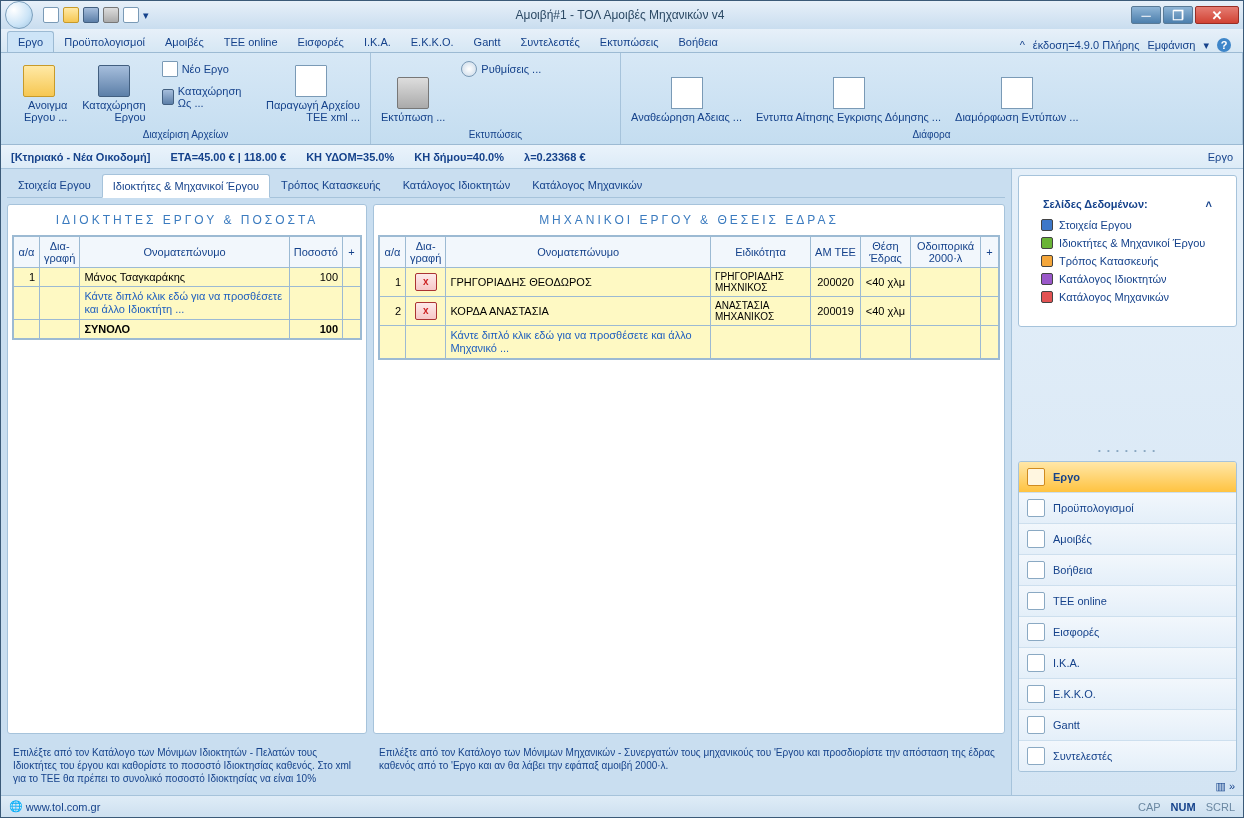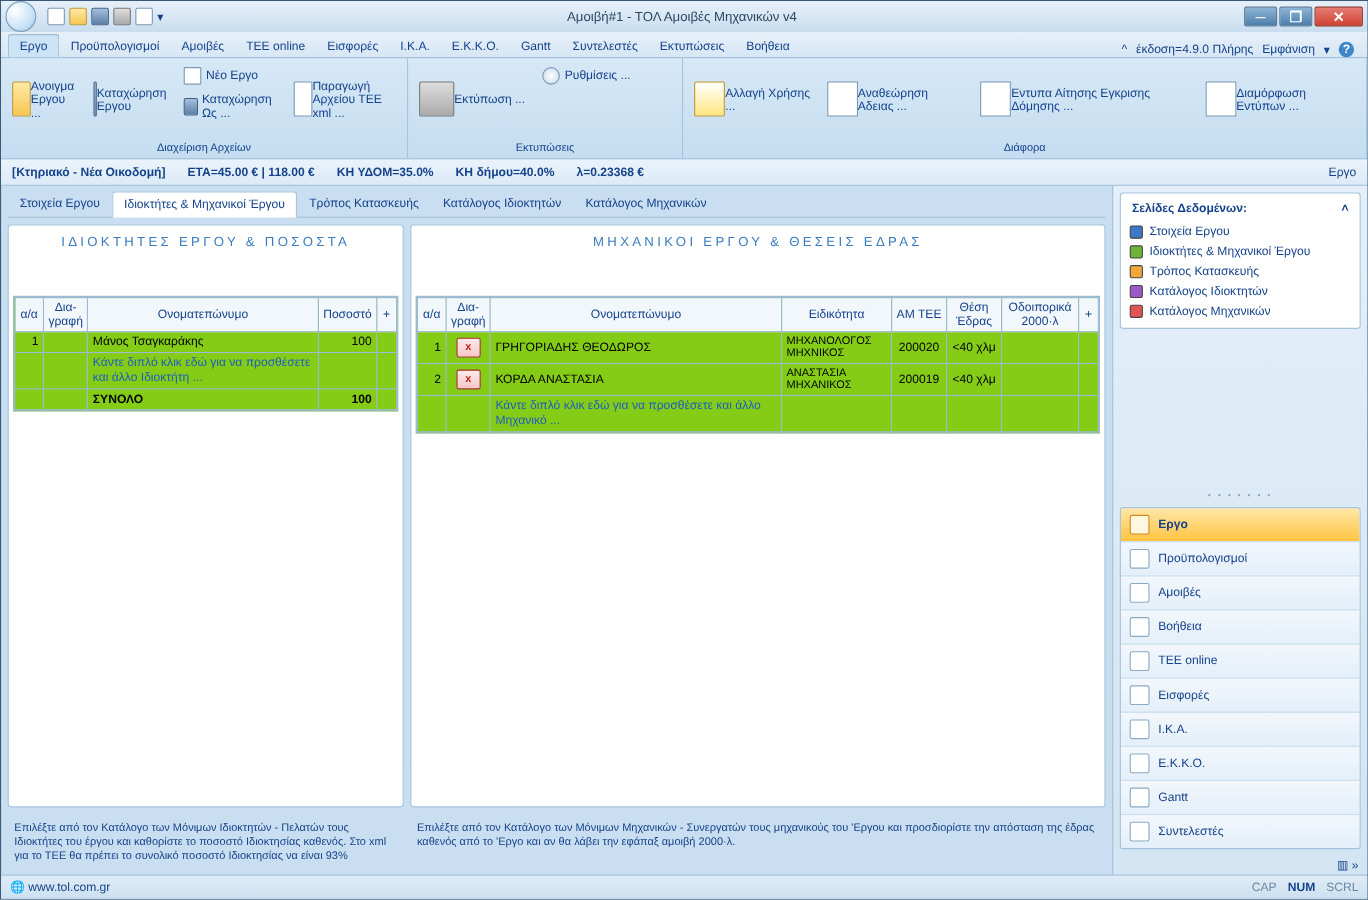--- a/index.html
+++ b/index.html
@@ -18,21 +18,21 @@
   .ribbon-tabs{height:24px;background:linear-gradient(#e7f0f9,#d6e7f4);display:flex;align-items:flex-end;padding:0 6px;border-bottom:1px solid #9cbad3;}
   .rtab{padding:4px 10px;color:#15428b;cursor:default;}
   .rtab.active{background:#cde4f7;border:1px solid #9cbad3;border-bottom:none;border-radius:3px 3px 0 0;}
   .ribbon-right{margin-left:auto;display:flex;align-items:center;gap:8px;color:#15428b;padding-right:6px;}
   .help-ico{width:14px;height:14px;border-radius:50%;background:#3e86c9;color:#fff;text-align:center;line-height:14px;font-weight:bold;}
   
   .ribbon{height:92px;background:linear-gradient(#d7e8f6,#c4ddf0);border-bottom:1px solid #9cbad3;display:flex;}
   .rgroup{border-right:1px solid #a6c3db;display:flex;flex-direction:column;padding:2px 4px;position:relative;}
   .rgroup-row{display:flex;gap:2px;flex:1;}
   .rgroup-label{text-align:center;color:#15428b;font-size:10px;padding:2px 0;}
-  .rbtn-lg{display:flex;flex-direction:row;align-items:center;justify-content:flex-end;padding:4px 6px;color:#15428b;text-align:left;min-width:60px;}
+  .rbtn-lg{display:flex;flex-direction:column;align-items:center;justify-content:flex-end;padding:4px 6px;color:#15428b;text-align:right;min-width:60px;}
   .rbtn-lg .ico{width:32px;height:32px;margin-bottom:2px;}
   .rbtn-side{display:flex;flex-direction:column;gap:4px;padding:4px;}
   .rbtn-sm{display:flex;align-items:center;gap:4px;color:#15428b;padding:2px 4px;}
   .rbtn-sm .ico{width:16px;height:16px;}
   .ico-folder{background:linear-gradient(#ffe9a6,#f6c752);border:1px solid #c79a2a;border-radius:2px;}
   .ico-disk{background:linear-gradient(#a6bedc,#5c7fa8);border:1px solid #425f80;border-radius:2px;}
   .ico-doc{background:#fff;border:1px solid #7a9ab6;border-radius:1px;}
   .ico-print{background:linear-gradient(#ddd,#aaa);border:1px solid #777;border-radius:2px;}
   .ico-mag{background:#fff;border:1px solid #7a9ab6;border-radius:50%;}
   .ico-gear{background:radial-gradient(#fff,#c6d7e7);border:1px solid #7a9ab6;border-radius:50%;}
@@ -42,41 +42,41 @@
   
   .summary{height:24px;background:linear-gradient(#eaf3fb,#dcebf7);display:flex;align-items:center;padding:0 10px;color:#15428b;font-weight:bold;gap:20px;border-bottom:1px solid #a6c3db;}
   .summary .rlabel{margin-left:auto;font-weight:normal;}
   
   .body{flex:1;display:flex;min-height:0;}
   .main{flex:1;display:flex;flex-direction:column;padding:4px 6px;min-width:0;}
   .subtabs{display:flex;border-bottom:1px solid #a6c3db;}
   .stab{padding:5px 10px;color:#15428b;border:1px solid transparent;cursor:default;}
   .stab.active{background:#fff;border:1px solid #a6c3db;border-bottom-color:#fff;border-radius:3px 3px 0 0;position:relative;top:1px;}
   .grids{flex:1;display:flex;gap:6px;padding:6px 0;min-height:0;}
-  .panel{border:1px solid #a6c3db;background:#fff;display:flex;flex-direction:column;border-radius:3px;gap:34px;}
+  .panel{border:1px solid #a6c3db;background:#fff;display:flex;flex-direction:column;border-radius:3px;}
   .panel.left{width:360px;}
   .panel.right{flex:1;}
   .phdr{text-align:center;color:#3b7bbf;letter-spacing:3px;font-size:12px;padding:8px 0;}
-  .grid{margin:0 4px;border:1px solid #9cbad3;background:#84cc16;}
+  .grid{margin:0 4px;border:1px solid #9cbad3;background:#fef9c3;}
   .grid table{border-collapse:collapse;width:100%;}
   .grid th,.grid td{border:1px solid #9cbad3;padding:3px 4px;font-size:11px;vertical-align:middle;}
   .grid th{background:#f2f7fc;color:#15428b;font-weight:normal;text-align:center;}
   .grid .num{text-align:right;}
   .grid .ctr{text-align:center;}
   .hint{color:#1f5fbf;font-size:10px;line-height:1.2;}
   .bold{font-weight:bold;}
   .delbtn{width:22px;height:18px;border:1px solid #a33;color:#c22;background:linear-gradient(#fdeaea,#f6c7c7);border-radius:2px;font-weight:bold;font-size:10px;line-height:1;}
   .pfooter{flex:1;}
   .panel-tip{color:#15428b;font-size:10px;padding:6px;line-height:1.3;}
   .tips-row{display:flex;gap:6px;}
   .tips-row>div:first-child{width:360px;}
   .tips-row>div:last-child{flex:1;}
   
   .sidebar{width:232px;background:linear-gradient(#e4eff9,#d3e4f3);border-left:1px solid #a6c3db;display:flex;flex-direction:column;}
-  .sb-top{flex:0 0 auto;padding:6px;border:1px solid #a6c3db;margin:6px;background:#fff;border-radius:3px;}
+  .sb-top{flex:0 0 auto;padding:20px;border:1px solid #a6c3db;margin:6px;background:#fff;border-radius:3px;}
   .sb-title{color:#15428b;font-weight:bold;padding:2px 4px 6px;display:flex;align-items:center;}
   .sb-title .chev{margin-left:auto;color:#15428b;}
   .sb-item{display:flex;align-items:center;gap:6px;padding:3px 2px;color:#15428b;}
   .sq{width:12px;height:12px;border:1px solid #444;border-radius:2px;}
   .sb-nav{margin:4px 6px 6px;border:1px solid #a6c3db;border-radius:3px;overflow:hidden;}
   .nav-item{display:flex;align-items:center;gap:8px;padding:6px 8px;color:#15428b;background:linear-gradient(#f2f7fc,#e4eff9);border-top:1px solid #cddfee;}
   .nav-item:first-child{border-top:none;background:linear-gradient(#ffe7a8,#ffc341);}
   .nav-item .nico{width:18px;height:18px;border:1px solid #8aa9c3;background:#fff;border-radius:2px;flex-shrink:0;}
   .nav-item:first-child .nico{border-color:#d08b1f;background:#fff6e0;}
   .nav-item.bold{font-weight:bold;}
@@ -168,24 +168,20 @@
               <div class="ico ico-gear"></div>
               <span>Ρυθμίσεις ...</span>
             </div>
         </div>
       </div>
       <div class="rgroup-label">Εκτυπώσεις</div>
     </div>
     <div class="rgroup" style="flex:1">
       <div class="rgroup-row">
         <div class="rbtn-lg">
-            <div class="ico ico-keys"></div>
-            <span>Αλλαγή Χρήσης ...</span>
-          </div>
-        <div class="rbtn-lg">
             <div class="ico ico-form"></div>
             <span>Αναθεώρηση Αδειας ...</span>
           </div>
         <div class="rbtn-lg">
             <div class="ico ico-form"></div>
             <span>Εντυπα Αίτησης Εγκρισης Δόμησης ...</span>
           </div>
         <div class="rbtn-lg">
             <div class="ico ico-form"></div>
             <span>Διαμόρφωση Εντύπων ...</span>
@@ -269,21 +265,21 @@
                 <th style="width:100px">Ειδικότητα</th>
                 <th style="width:50px">ΑΜ ΤΕΕ</th>
                 <th style="width:50px">Θέση Έδρας</th>
                 <th style="width:70px">Οδοιπορικά 2000·λ</th>
                 <th style="width:18px">+</th>
               </tr>
               <tr>
                 <td class="num">1</td>
                 <td class="ctr"><button class="delbtn">x</button></td>
                 <td>ΓΡΗΓΟΡΙΑΔΗΣ ΘΕΟΔΩΡΟΣ</td>
-                <td style="font-size:10px">ΜΗΧΑΝΟΛΟΓΟΣ ΜΗΧΝΙΚΟΣ</td>
+                <td style="font-size:10px">ΓΡΗΓΟΡΙΑΔΗΣ ΜΗΧΝΙΚΟΣ</td>
                 <td class="ctr">200020</td>
                 <td class="ctr">&lt;40 χλμ</td>
                 <td></td>
                 <td></td>
               </tr>
               <tr>
                 <td class="num">2</td>
                 <td class="ctr"><button class="delbtn">x</button></td>
                 <td>ΚΟΡΔΑ ΑΝΑΣΤΑΣΙΑ</td>
                 <td style="font-size:10px">ΑΝΑΣΤΑΣΙΑ ΜΗΧΑΝΙΚΟΣ</td>
@@ -303,21 +299,21 @@
                     <td></td>
               </tr>
             </tbody>
               </table>
           </div>
           <div class="pfooter"></div>
         </div>
       </div>
 
       <div class="tips-row">
-        <div class="panel-tip">Επιλέξτε από τον Κατάλογο των Μόνιμων Ιδιοκτητών - Πελατών τους Ιδιοκτήτες του έργου και καθορίστε το ποσοστό Ιδιοκτησίας καθενός. Στο xml για το ΤΕΕ θα πρέπει το συνολικό ποσοστό Ιδιοκτησίας να είναι 93%</div>
+        <div class="panel-tip">Επιλέξτε από τον Κατάλογο των Μόνιμων Ιδιοκτητών - Πελατών τους Ιδιοκτήτες του έργου και καθορίστε το ποσοστό Ιδιοκτησίας καθενός. Στο xml για το ΤΕΕ θα πρέπει το συνολικό ποσοστό Ιδιοκτησίας να είναι 10%</div>
         <div class="panel-tip">Επιλέξτε από τον Κατάλογο των Μόνιμων Μηχανικών - Συνεργατών τους μηχανικούς του 'Εργου και προσδιορίστε την απόσταση της έδρας καθενός από το 'Εργο και αν θα λάβει την εφάπαξ αμοιβή 2000·λ.</div>
       </div>
     </div>
 
     <div class="sidebar">
       <div class="sb-top">
         <div class="sb-title">
             <span>Σελίδες Δεδομένων:</span>
             <span class="chev">˄</span>
           </div>

